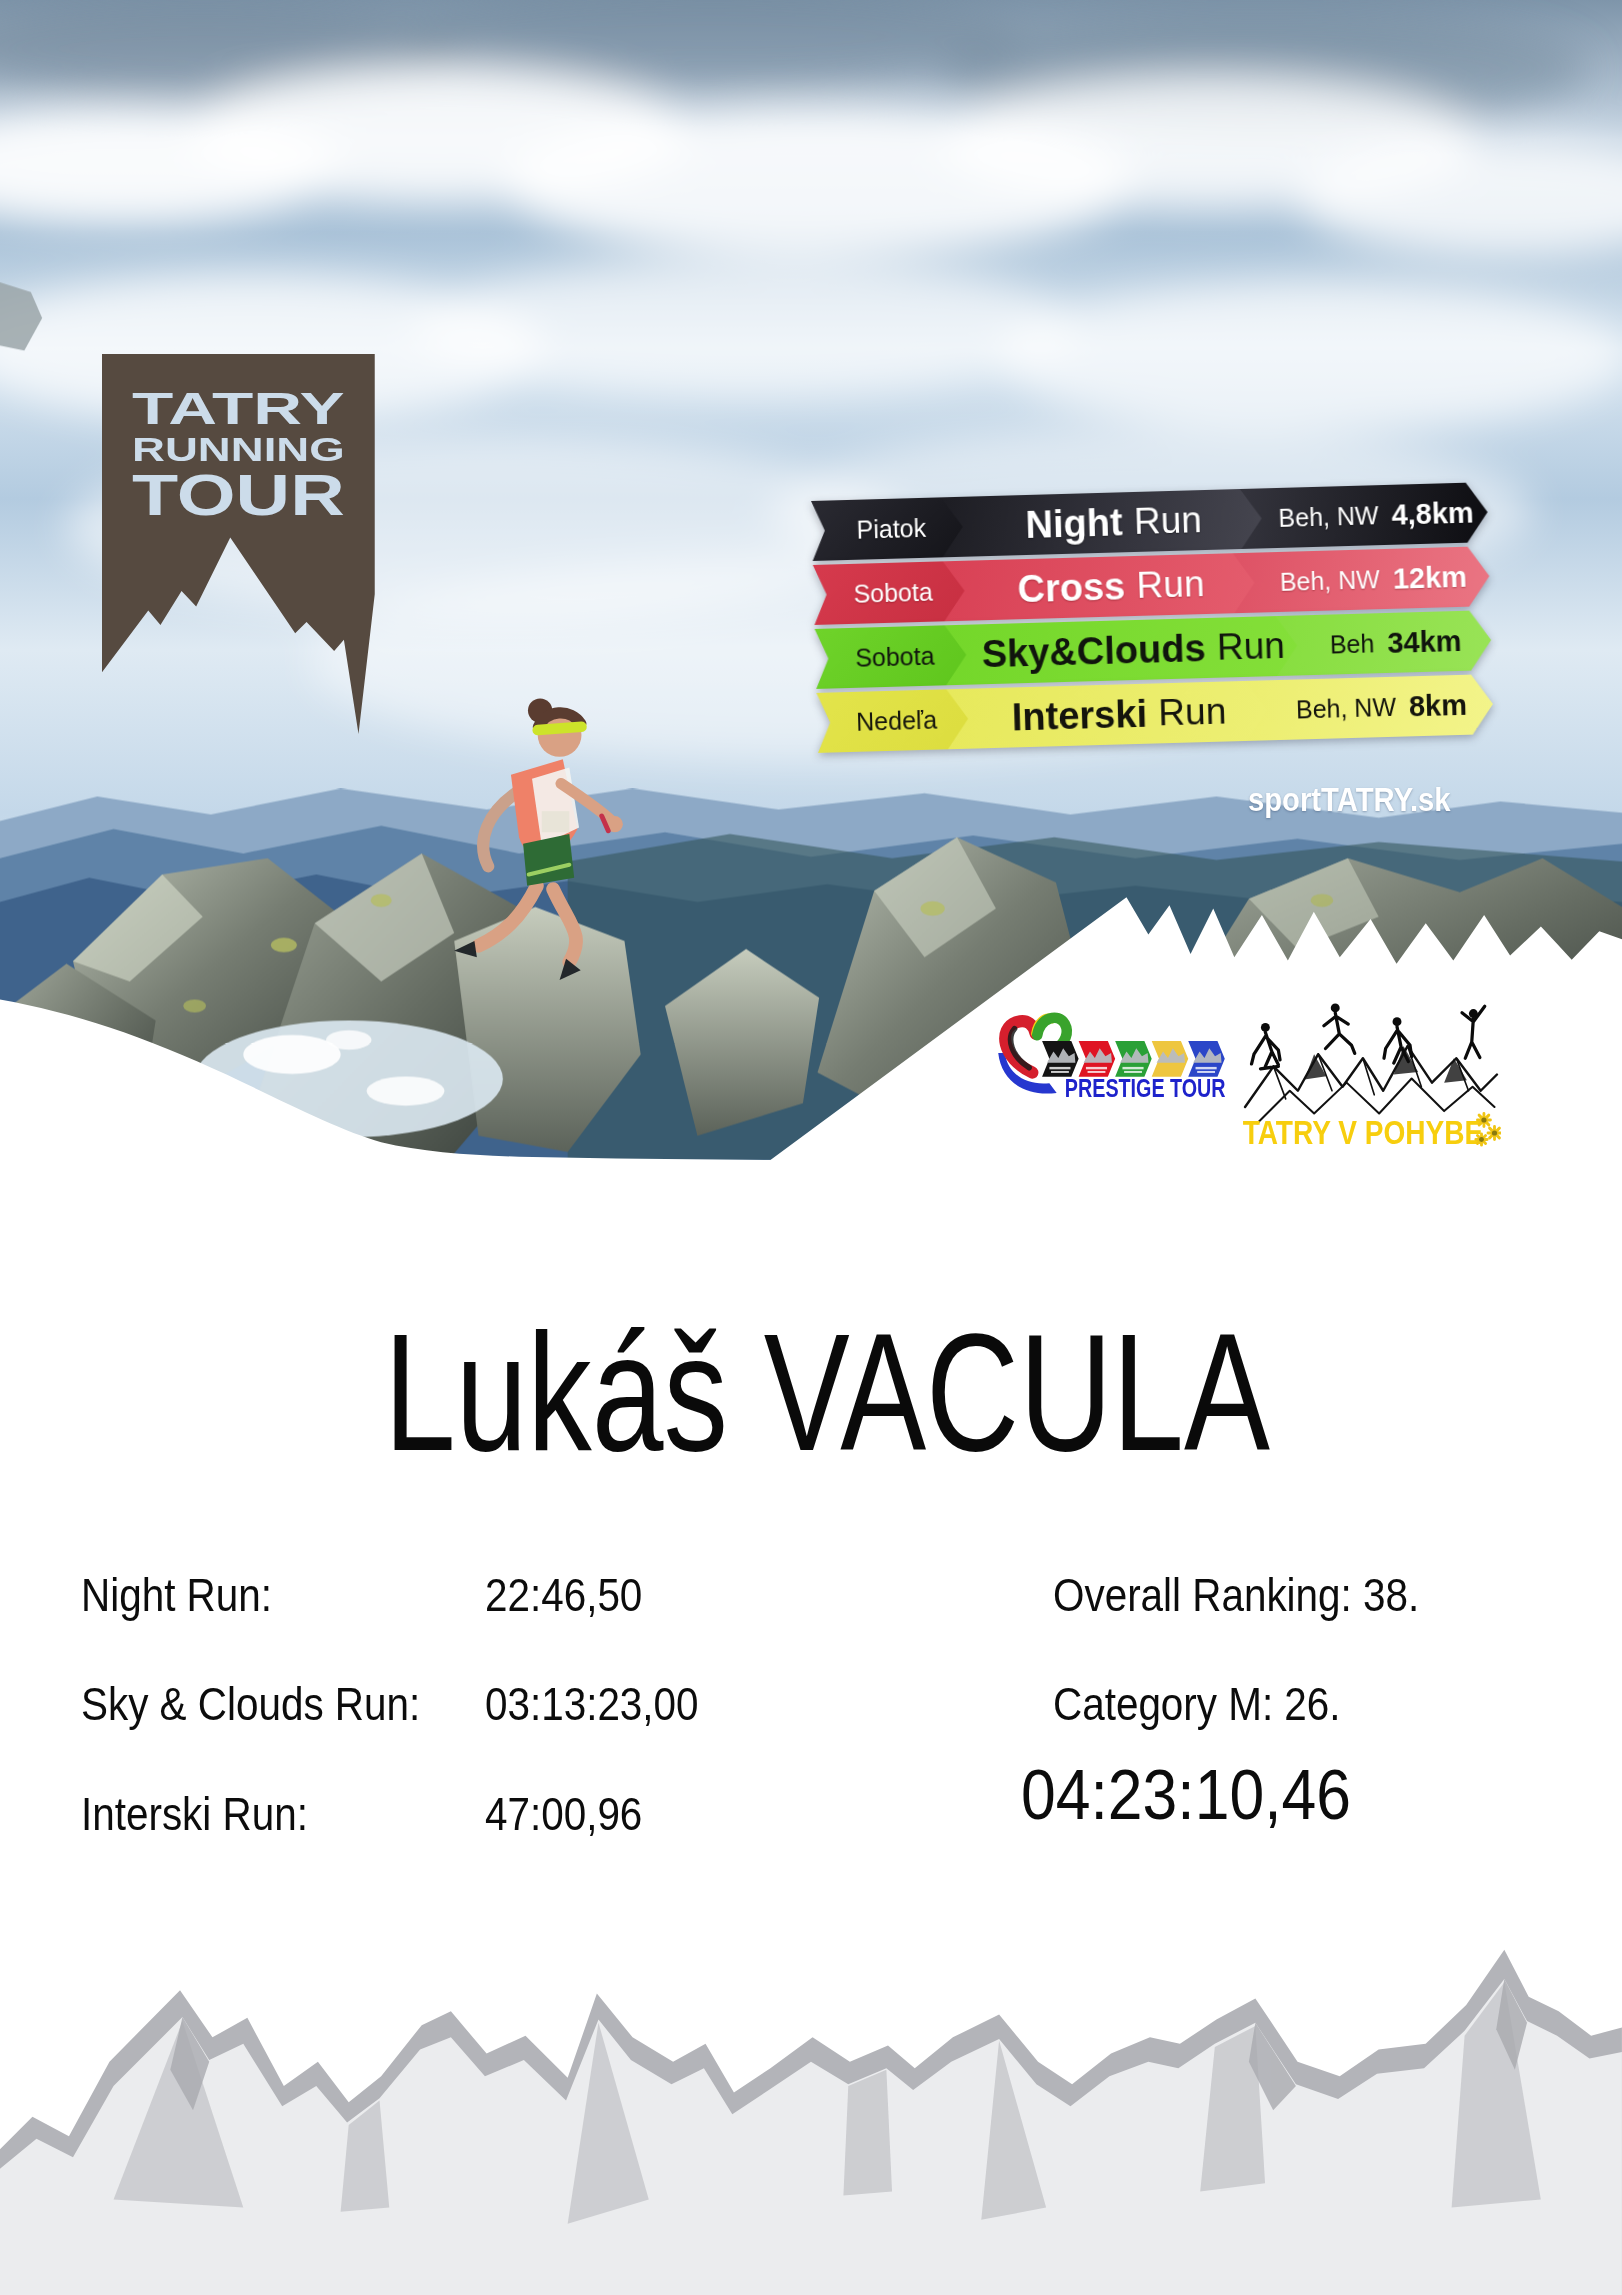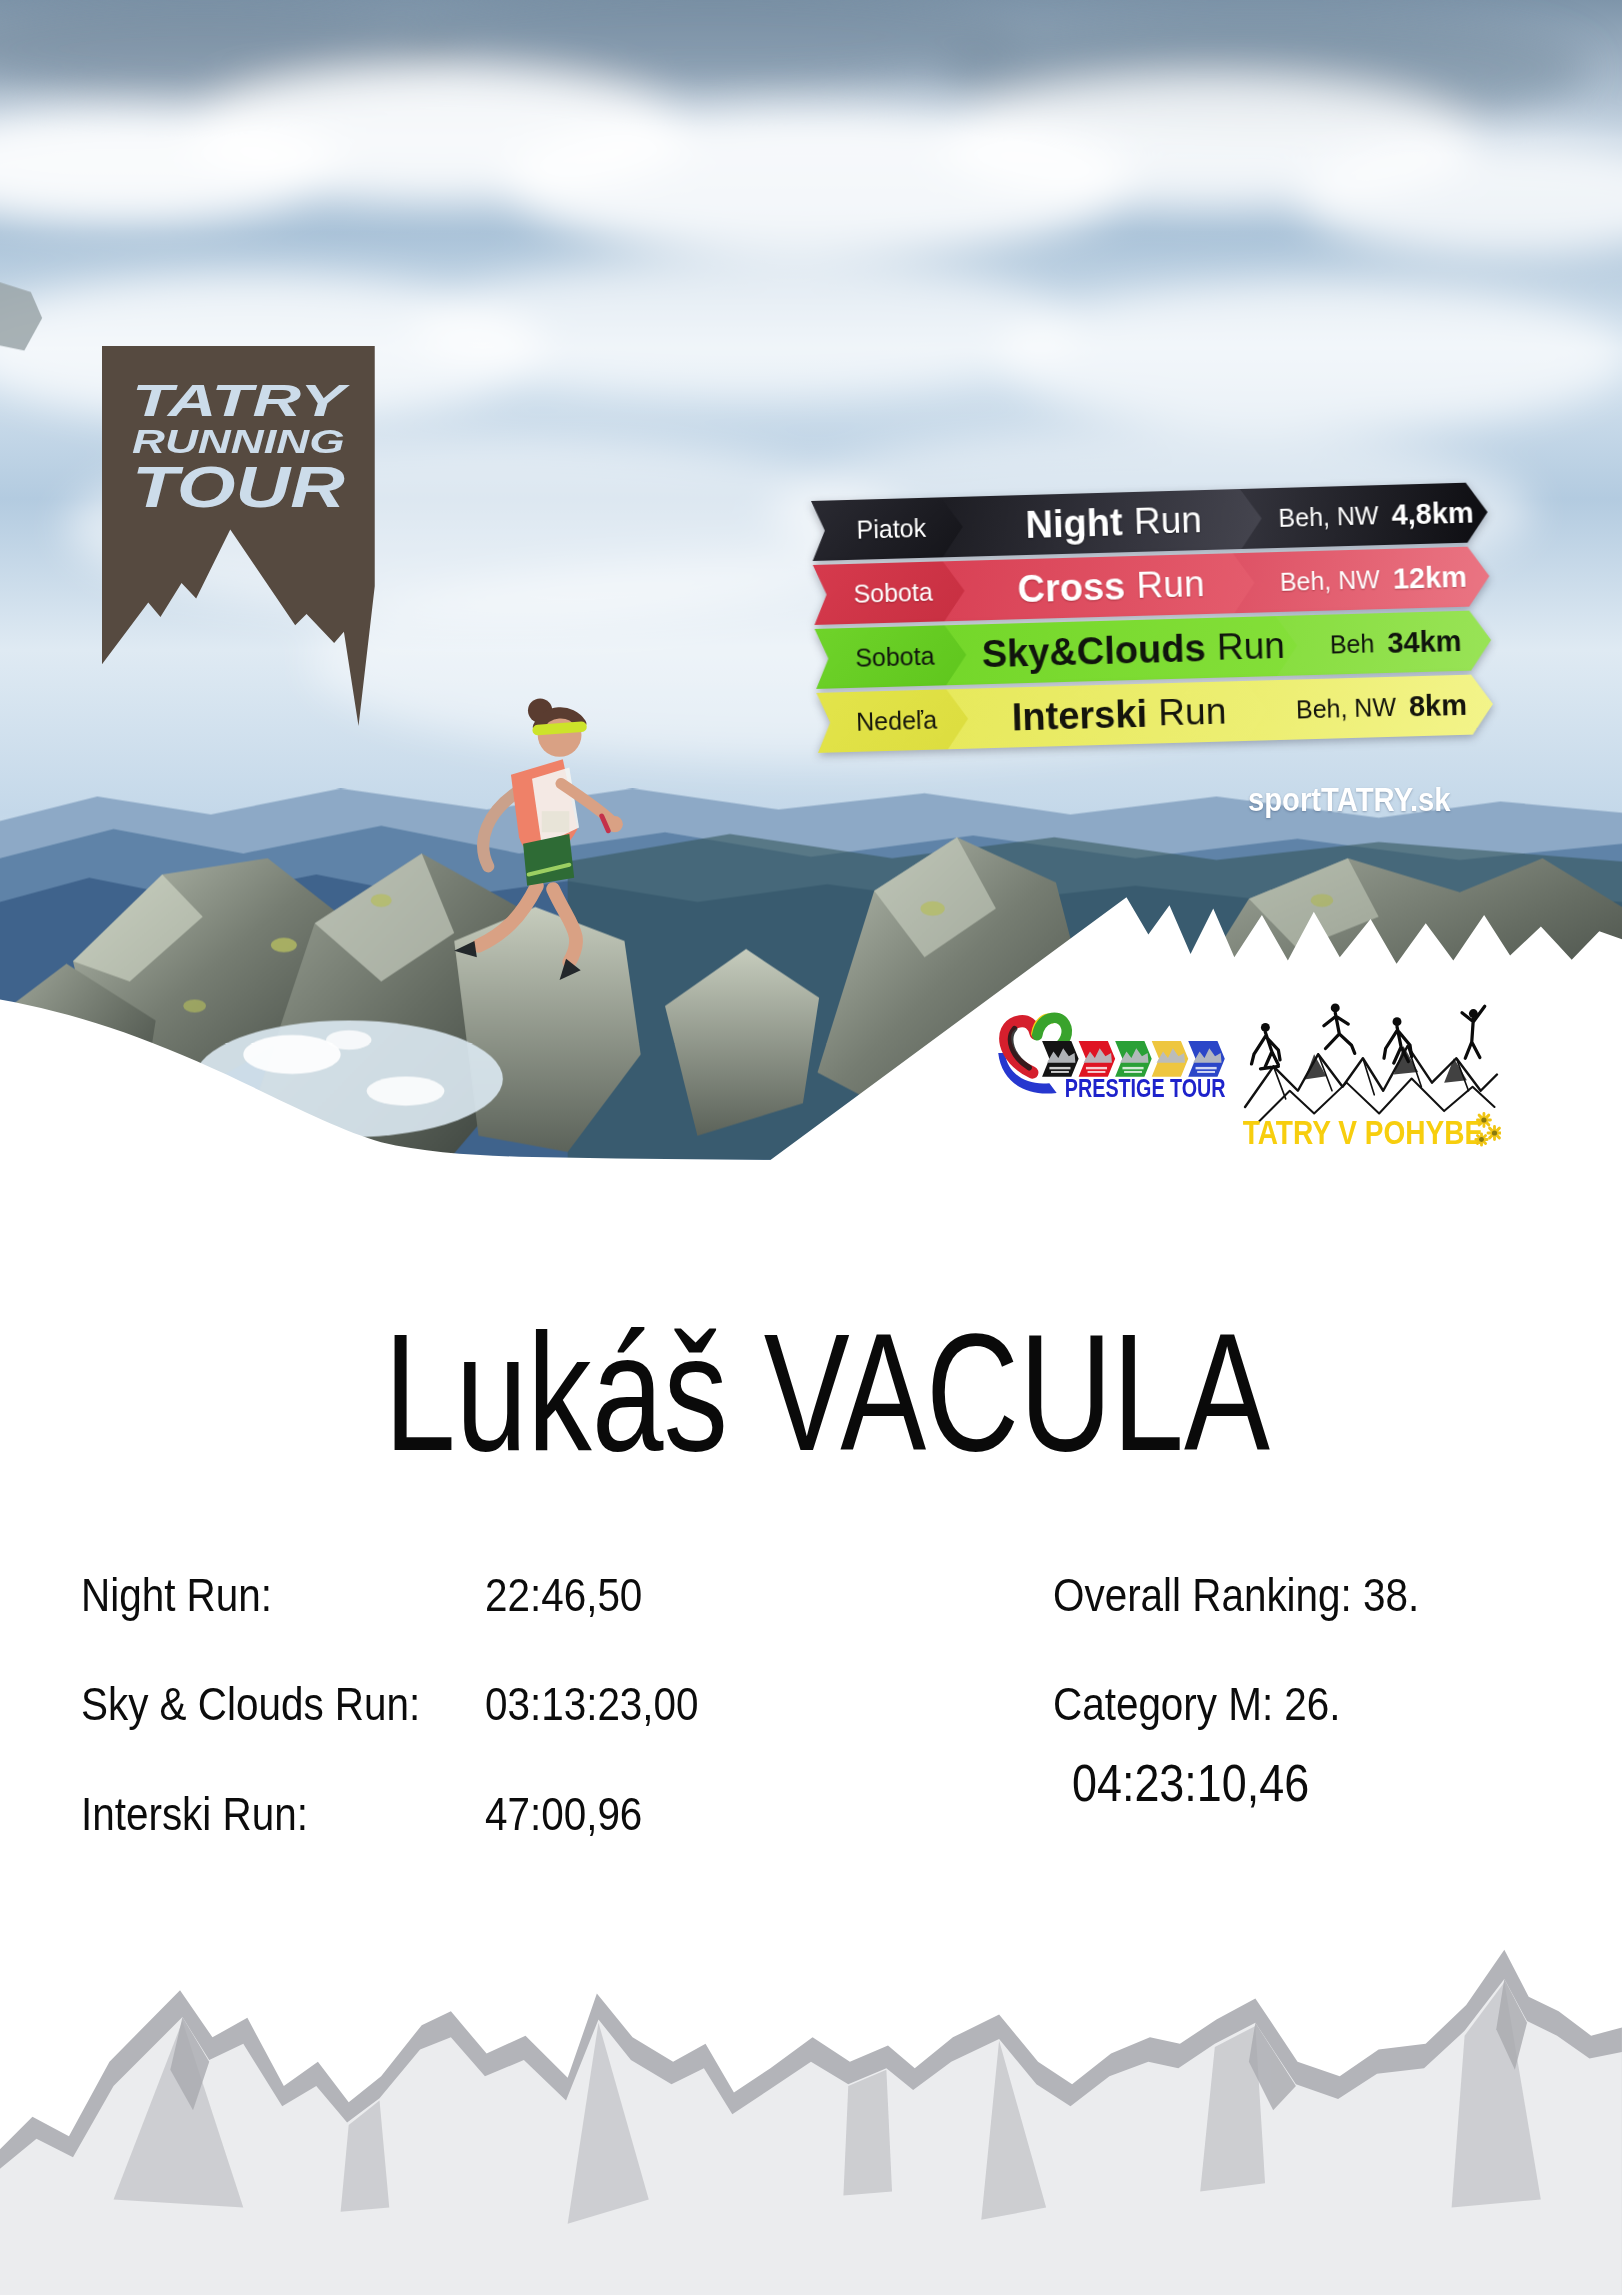--- a/index.html
+++ b/index.html
@@ -4,21 +4,21 @@
 <style>
   html,body{margin:0;padding:0;background:#777;}
   .page{position:relative;width:1622px;height:2295px;background:#ffffff;overflow:hidden;
         font-family:"Liberation Sans",sans-serif;}
   
   .photo{position:absolute;left:0;top:0;width:1622px;height:1160px;}
   .photo svg{display:block;width:100%;height:100%;}
   
   .diplom-svg{position:absolute;left:45px;top:32px;width:1533px;height:381px;}
   .date-svg{position:absolute;left:479px;top:375px;width:1038px;height:105px;}
-  .pennant-svg{position:absolute;left:102px;top:346px;width:276px;height:389px;font-style:italic;}
+  .pennant-svg{position:absolute;left:102px;top:354px;width:276px;height:389px;}
   .year-svg{position:absolute;left:99px;top:728px;width:268px;height:134px;}
   .site{position:absolute;left:1248px;top:780px;width:260px;color:#fff;font-weight:bold;
         font-size:34px;transform:scaleX(.86);transform-origin:left center;
         text-shadow:0 0.8px 2.4px rgba(30,50,80,.35);}
   
   .ribbons{position:absolute;left:811px;top:501px;width:676px;transform:rotate(-1.6deg);
            transform-origin:0 0;}
   .ribbon{position:relative;display:flex;height:60px;margin-bottom:4px;
           filter:drop-shadow(0 3.2px 4px rgba(15,20,40,.30));}
   .seg{display:flex;align-items:center;justify-content:center;height:100%;}
@@ -55,21 +55,21 @@
   .tvp-svg{position:absolute;left:1241px;top:977px;width:260px;height:178px;}
   
   .name-svg{position:absolute;left:324px;top:1294px;width:1006px;height:191px;}
   .results{position:absolute;left:0;top:0;width:1622px;color:#0c0c0c;}
   .rline{position:absolute;width:1622px;font-size:47px;}
   .rline span{display:inline-block;transform:scaleX(.86);transform-origin:left center;
               white-space:nowrap;}
   .lab{position:absolute;left:81px;}
   .val{position:absolute;left:485px;}
   .rgt{position:absolute;left:1053px;}
-  .total{position:absolute;left:1072px;top:1754px;font-size:51px;}
+  .total{position:absolute;left:1021px;top:1754px;font-size:71px;}
   .total span{display:inline-block;transform:scaleX(.88);transform-origin:left center;}
   
   .bottom-svg{position:absolute;left:0;top:1940px;width:1622px;height:355px;}
   svg text{font-family:"Liberation Sans",sans-serif;}
 </style>
 </head>
 <body>
 
 <div class="page">
 

